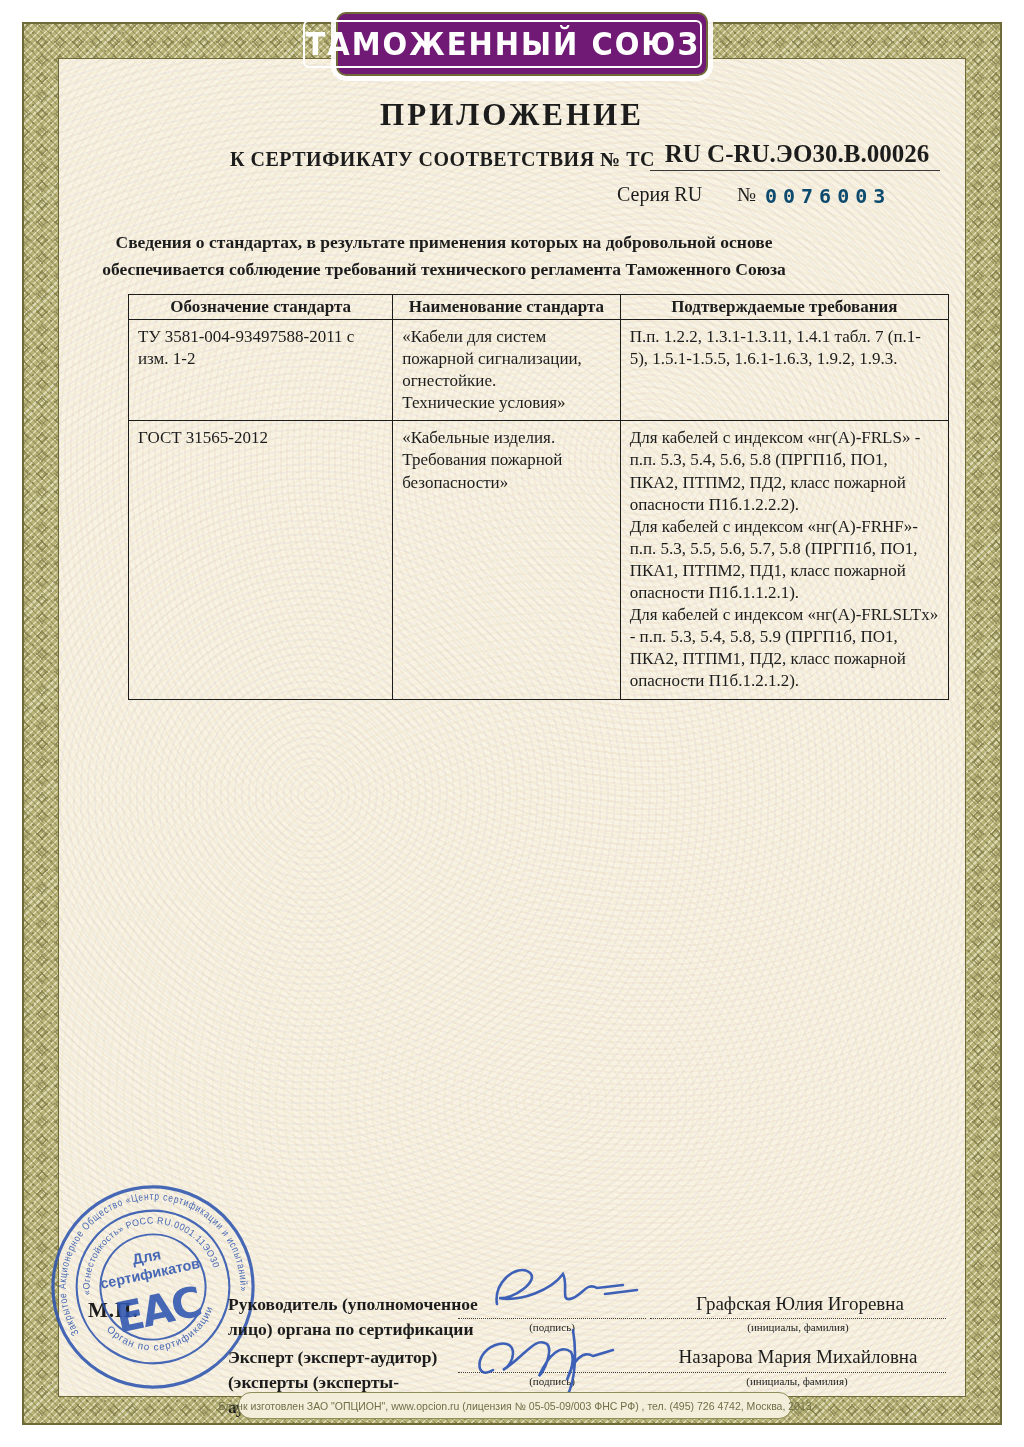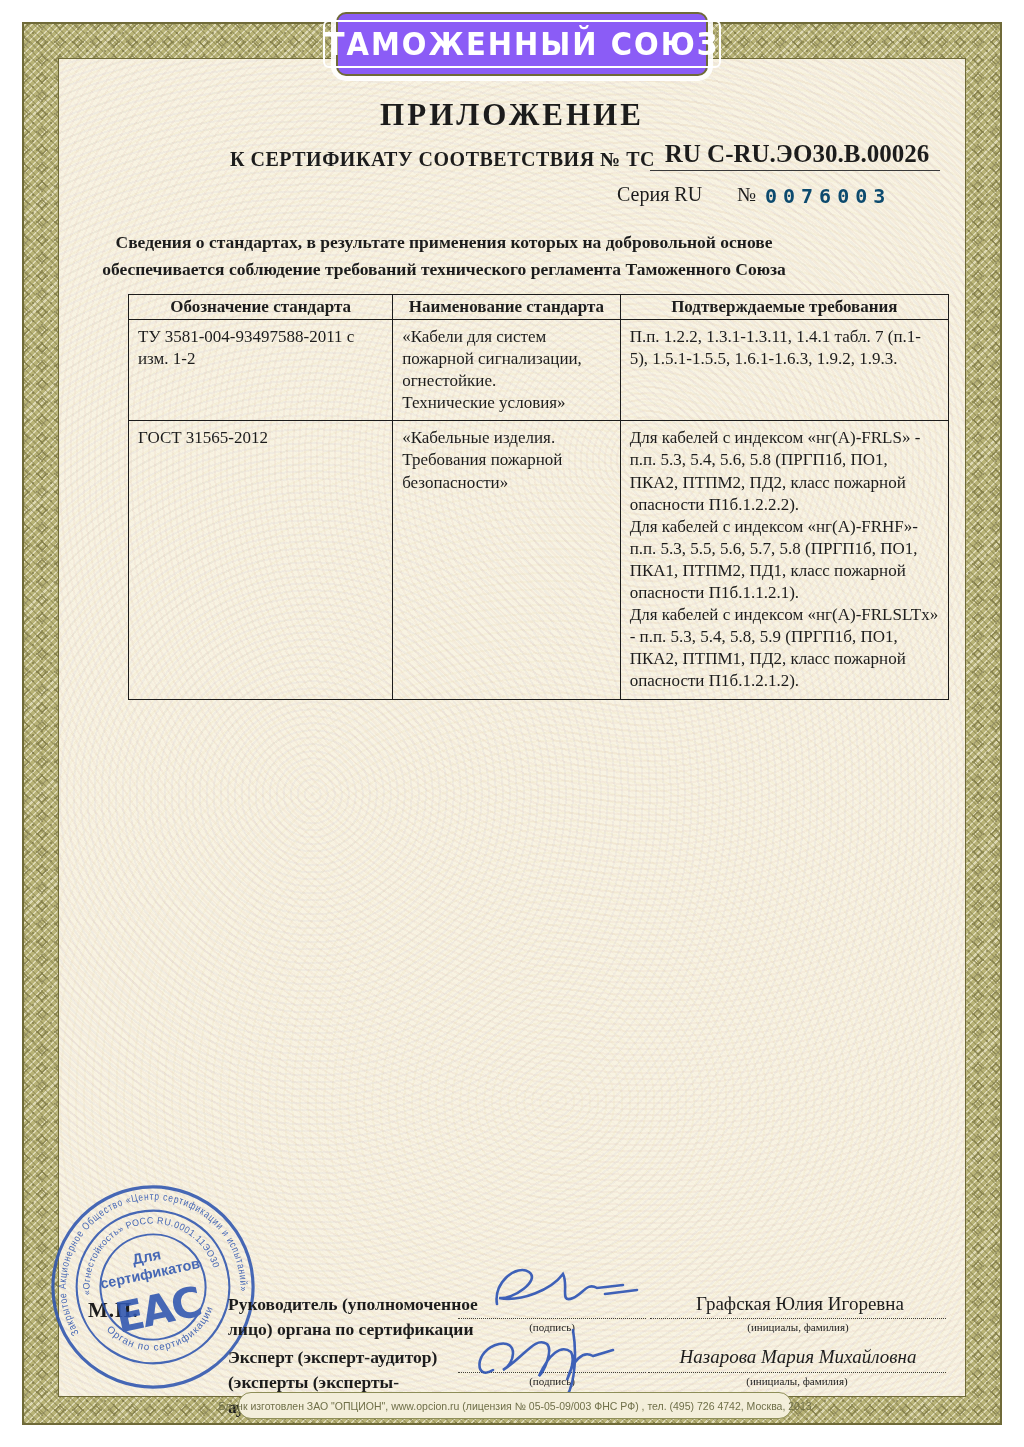--- a/index.html
+++ b/index.html
@@ -19,22 +19,22 @@
          border:1.5px solid #6f6a38;
          background-color:#f8f3e2;
          background-image:
            repeating-radial-gradient(circle at 65% 30%, rgba(214,166,158,.10) 0 2px, rgba(255,255,255,0) 2px 6px),
            repeating-radial-gradient(circle at 28% 55%, rgba(168,168,212,.09) 0 2px, rgba(255,255,255,0) 2px 7px),
            repeating-radial-gradient(circle at 55% 78%, rgba(224,212,152,.12) 0 2px, rgba(255,255,255,0) 2px 8px),
            repeating-linear-gradient(40deg, rgba(205,165,155,.05) 0 1px, rgba(255,255,255,0) 1px 5px);}
   .abs{position:absolute;}
   
   .banner{position:absolute;left:336px;top:12px;width:368px;height:60px;
-          background:#8b5cf6;border:2px solid #6f6a38;border-radius:10px;
-          box-shadow:0 0 0 5px rgba(255,255,255,.9);display:flex;align-items:center;justify-content:center;}
+          background:#701a75;border:2px solid #6f6a38;border-radius:10px;
+          box-shadow:0 0 0 5px rgba(255,255,255,.9);display:flex;align-items:center;justify-content:flex-end;}
   .banner-inner{flex:1;margin:4px;border:2px solid #ffffff;border-radius:6px;height:44px;
           display:flex;align-items:center;justify-content:center;}
   .banner-text{font-family:"DejaVu Sans",sans-serif;font-weight:800;font-size:29px;color:#ffffff;
           letter-spacing:2px;white-space:nowrap;transform:scaleY(1.08);}
   .doc-title{left:0;top:97px;width:100%;text-align:center;font-weight:bold;font-size:31px;letter-spacing:3px;}
   .cert-label{left:230px;top:148px;font-weight:bold;font-size:20px;letter-spacing:.5px;}
   .cert-number{left:655px;top:140px;width:284px;text-align:center;font-weight:bold;font-size:25px;}
   .cert-underline{left:650px;top:170px;width:290px;border-top:1.5px solid #3a3a3a;height:0;}
   .series-label{left:617px;top:183px;font-size:20px;}
   .no-sign{left:737px;top:183px;font-size:20px;}
@@ -161,21 +161,21 @@
   <div class="abs fio" style="left:650px;top:1293px;">Графская Юлия Игоревна</div>
   <div class="abs dotline" style="left:650px;top:1318px;width:296px;"></div>
   <div class="abs caption" style="left:650px;top:1321px;width:296px;">(инициалы, фамилия)</div>
 
   <div class="abs sig-label" style="top:1345px;">
     <div>Эксперт (эксперт-аудитор)</div>
     <div>(эксперты (эксперты-аудиторы))</div>
   </div>
   <div class="abs dotline" style="left:458px;top:1372px;width:188px;"></div>
   <div class="abs caption" style="left:458px;top:1375px;width:188px;">(подпись)</div>
-  <div class="abs fio" style="left:648px;top:1346px;font-style:italic;">Назарова Мария Михайловна</div>
+  <div class="abs fio" style="left:648px;top:1346px;">Назарова Мария Михайловна</div>
   <div class="abs dotline" style="left:648px;top:1372px;width:298px;"></div>
   <div class="abs caption" style="left:648px;top:1375px;width:298px;">(инициалы, фамилия)</div>
 
   <svg class="abs sig-svg" width="215" height="148" viewBox="0 0 215 148" xmlns="http://www.w3.org/2000/svg">
     <g fill="none" stroke="#2f55b5" stroke-width="2.6" stroke-linecap="round" opacity=".92">
       <path d="M42,52 C38,30 62,12 74,20 C86,28 58,48 44,46 C66,50 96,38 108,22 C114,34 104,52 118,46 C128,42 132,30 142,36 L168,33 M150,42 L182,38"></path>
       <path d="M38,118 C20,130 18,98 44,92 C64,88 60,112 48,118 C70,104 80,84 92,92 C98,98 90,118 84,124 C94,102 106,92 116,100 C120,106 116,120 112,128 C118,108 128,98 138,104 L158,98 M118,78 C122,102 120,130 112,144"></path>
     </g>
   </svg>
 

